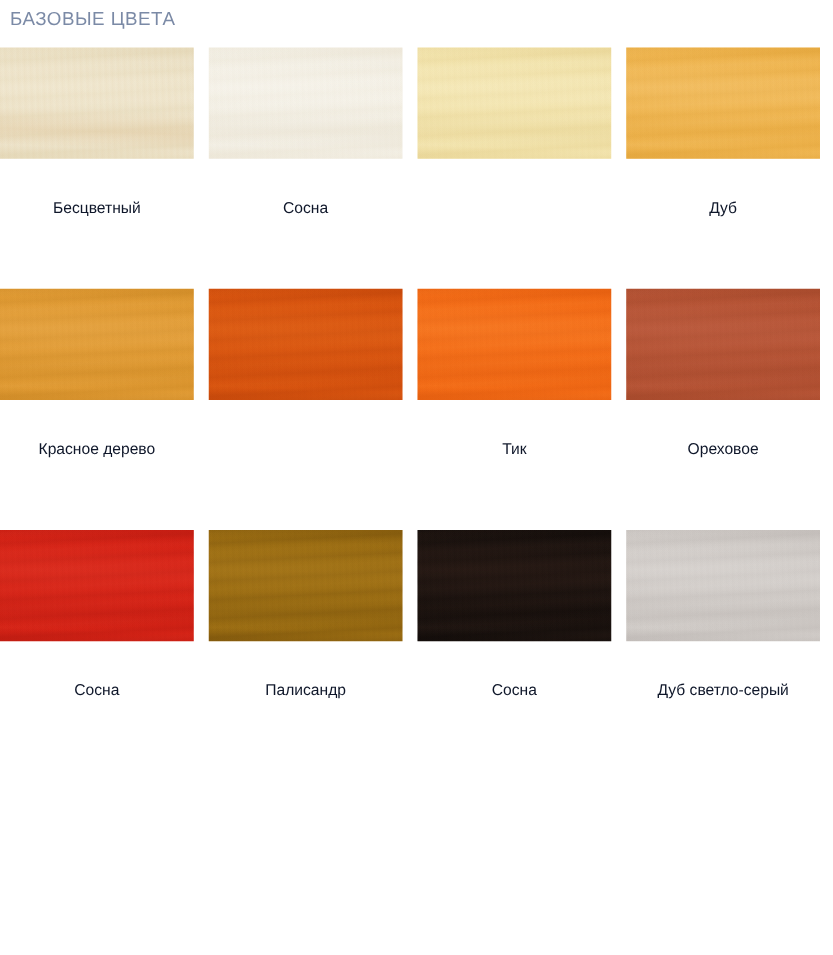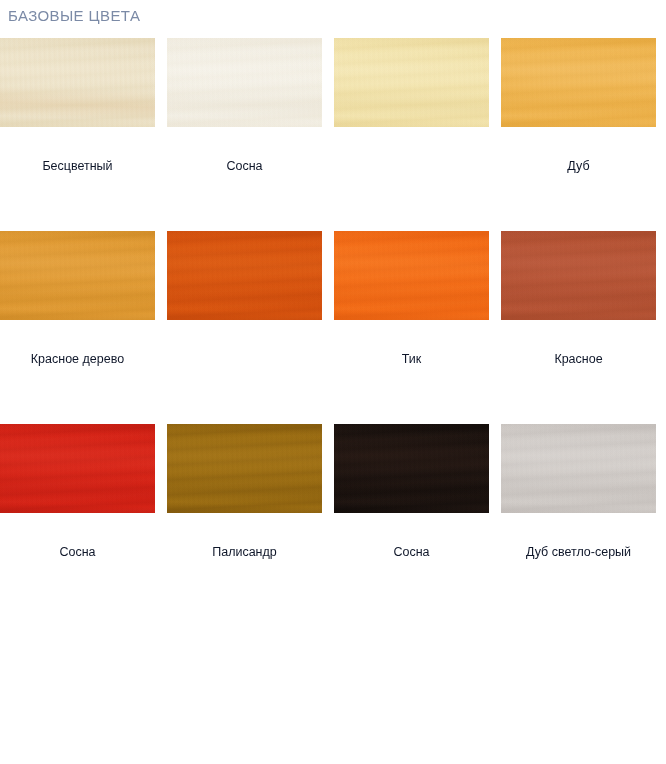--- a/index.html
+++ b/index.html
@@ -134,21 +134,21 @@
           <div class="grain3" style="background: repeating-linear-gradient(88deg, rgba(255, 255, 255, 0) 0px, rgba(226, 92, 14, 0.08) 2px, rgba(255, 255, 255, 0) 5px), radial-gradient(140% 70% at 30% 45%, rgba(249, 133, 47, 0.227) 0%, rgba(0, 0, 0, 0) 70%);"></div>
         </div>
         <div class="swatch-label">Тик</div>
       </div>
       <div class="swatch-cell">
         <div class="swatch-chip" style="background-color: rgb(181, 83, 52);">
           <div class="grain" style="background: repeating-linear-gradient(177deg, rgba(255, 255, 255, 0) 0px, rgba(194, 101, 74, 0.133) 3px, rgba(255, 255, 255, 0) 7px, rgba(150, 64, 35, 0.2) 11px, rgba(255, 255, 255, 0) 15px);"></div>
           <div class="grain2" style="background: linear-gradient(182deg, rgba(150, 64, 35, 0.333) 0%, rgba(255, 255, 255, 0) 14%, rgba(194, 101, 74, 0.3) 38%, rgba(255, 255, 255, 0) 56%, rgba(164, 71, 43, 0.3) 74%, rgba(255, 255, 255, 0) 88%, rgba(150, 64, 35, 0.4) 100%);"></div>
           <div class="grain3" style="background: repeating-linear-gradient(88deg, rgba(255, 255, 255, 0) 0px, rgba(164, 71, 43, 0.08) 2px, rgba(255, 255, 255, 0) 5px), radial-gradient(140% 70% at 30% 45%, rgba(194, 101, 74, 0.227) 0%, rgba(0, 0, 0, 0) 70%);"></div>
         </div>
-        <div class="swatch-label">Красное</div>
+        <div class="swatch-label">Ореховое</div>
       </div>
       <div class="swatch-cell">
         <div class="swatch-chip" style="background-color: rgb(213, 35, 22);">
           <div class="grain" style="background: repeating-linear-gradient(177deg, rgba(255, 255, 255, 0) 0px, rgba(226, 57, 42, 0.133) 3px, rgba(255, 255, 255, 0) 7px, rgba(167, 21, 13, 0.2) 11px, rgba(255, 255, 255, 0) 15px);"></div>
           <div class="grain2" style="background: linear-gradient(182deg, rgba(167, 21, 13, 0.333) 0%, rgba(255, 255, 255, 0) 14%, rgba(226, 57, 42, 0.3) 38%, rgba(255, 255, 255, 0) 56%, rgba(187, 26, 16, 0.3) 74%, rgba(255, 255, 255, 0) 88%, rgba(167, 21, 13, 0.4) 100%);"></div>
           <div class="grain3" style="background: repeating-linear-gradient(88deg, rgba(255, 255, 255, 0) 0px, rgba(187, 26, 16, 0.08) 2px, rgba(255, 255, 255, 0) 5px), radial-gradient(140% 70% at 30% 45%, rgba(226, 57, 42, 0.227) 0%, rgba(0, 0, 0, 0) 70%);"></div>
         </div>
         <div class="swatch-label">Сосна</div>
       </div>
       <div class="swatch-cell">

